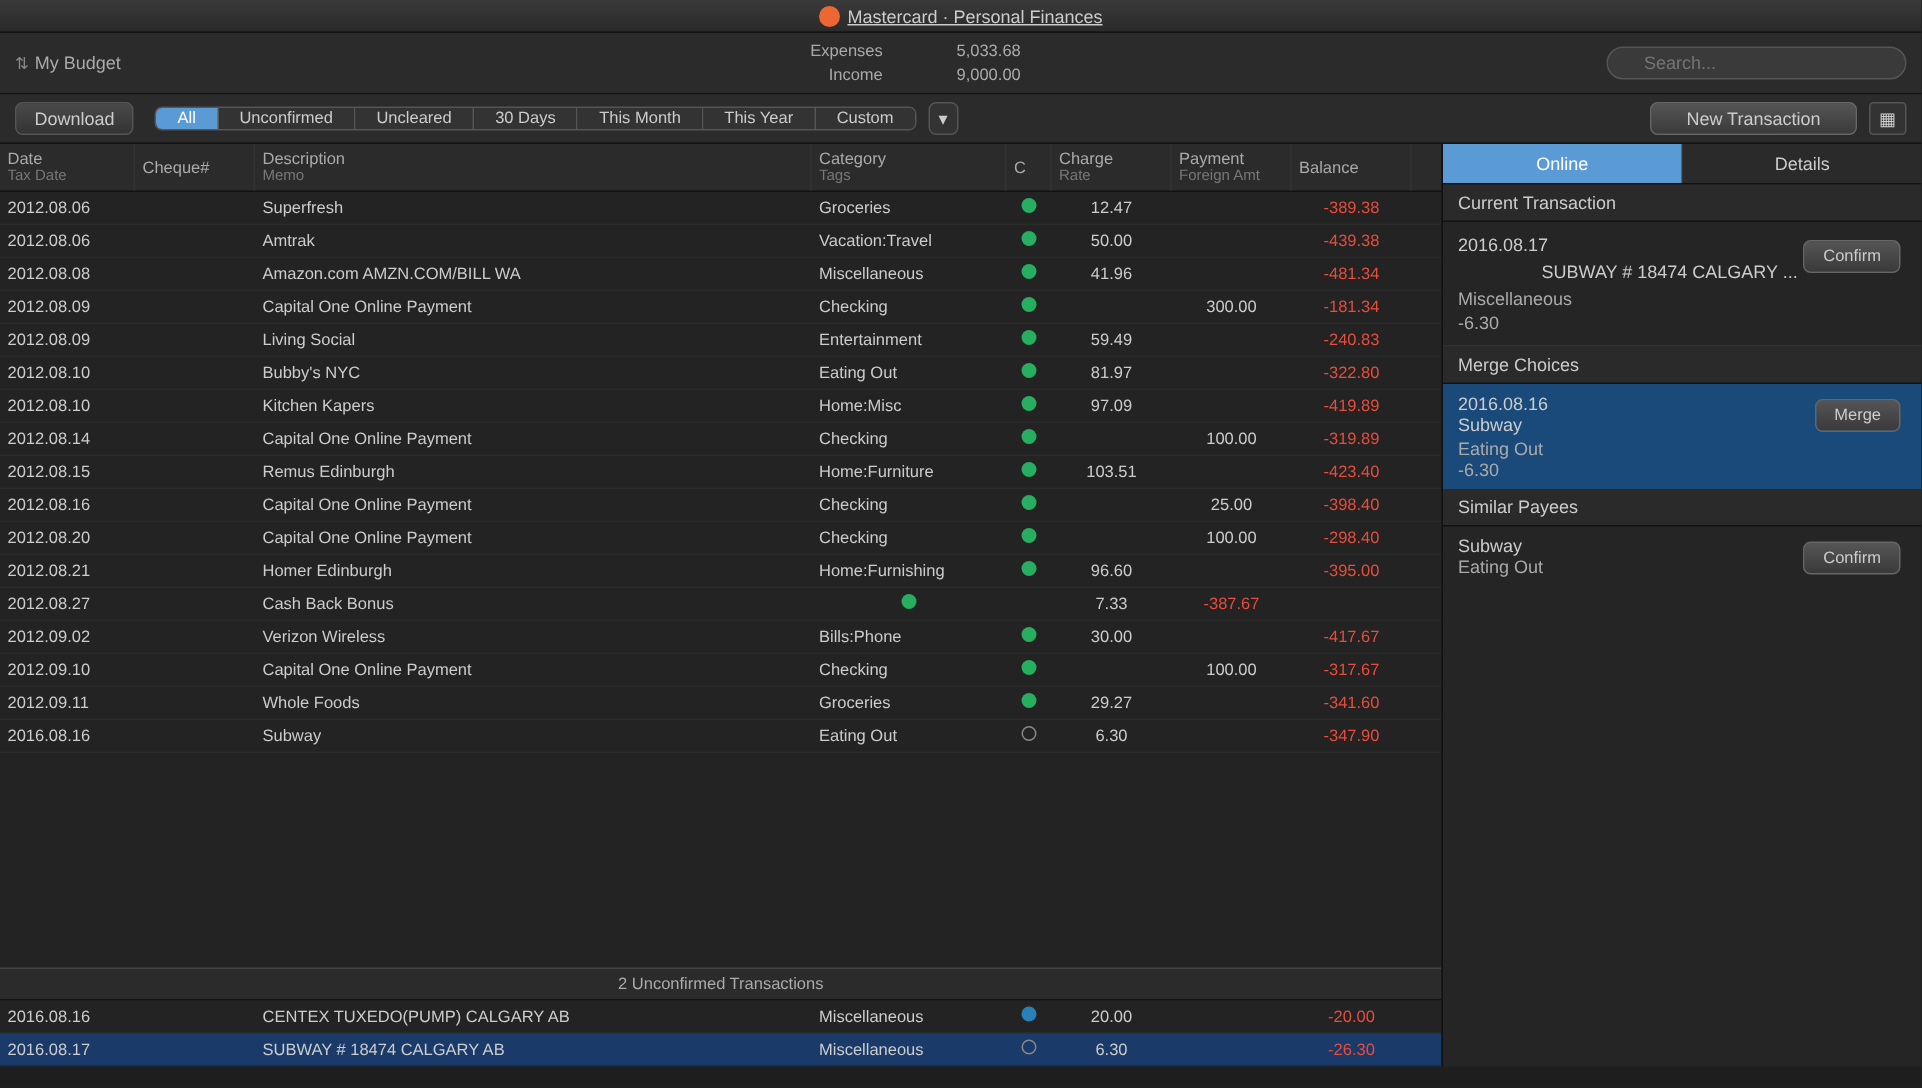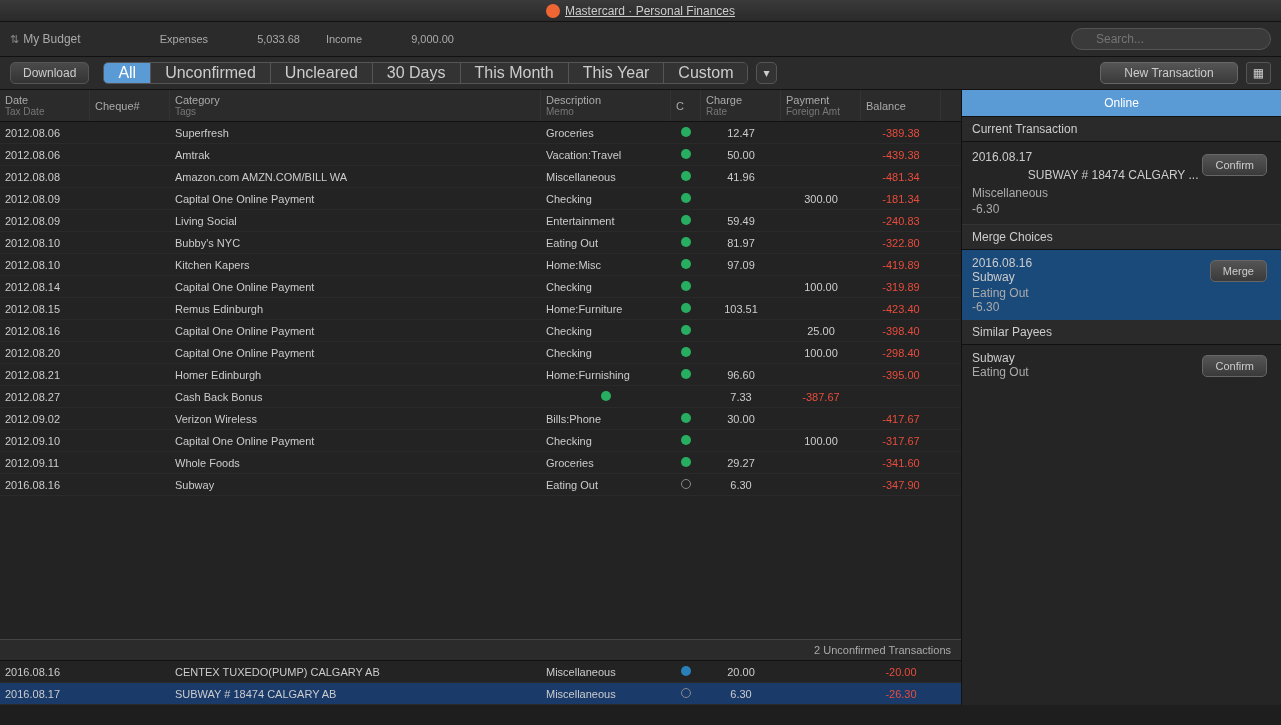--- a/index.html
+++ b/index.html
@@ -53,20 +53,21 @@
       display: flex;
       align-items: center;
       gap: 4px;
       min-width: 130px;
     }
     #budget-label .arrows { color: #888; font-size: 11px; }
 
     #bars-section {
       flex: 1;
       display: flex;
+      flex-direction: column;
       gap: 4px;
       align-items: center;
     }
     .bar-row {
       display: flex;
       align-items: center;
       gap: 6px;
     }
     .bar-label {
       width: 58px;
@@ -148,21 +149,21 @@
     .filter-tabs {
       display: flex;
       border: 1px solid #555;
       border-radius: 5px;
       overflow: hidden;
     }
     .filter-tab {
       padding: 1px 14px;
       background: #333;
       color: #ccc;
-      font-size: 16px;
+      font-size: 11px;
       cursor: pointer;
       border-right: 1px solid #555;
     }
     .filter-tab:last-child { border-right: none; }
     .filter-tab.active {
       background: #5b9bd5;
       color: #fff;
     }
     .filter-extra {
       margin-left: 4px;
@@ -272,21 +273,21 @@
     .circle-blue { background: #2980b9; }
 
     
     #unconfirmed-header {
       background: #2b2b2b;
       padding: 4px 10px;
       font-size: 11px;
       color: #aaa;
       border-top: 1px solid #444;
       border-bottom: 1px solid #111;
-      text-align: right;
+      text-align: center;
     }
     #unconfirmed-rows {
       background: #232323;
     }
     .tr-unconfirmed {
       display: grid;
       grid-template-columns: 90px 80px 1fr 130px 30px 80px 80px 80px 20px;
       border-bottom: 1px solid #2a2a2a;
       align-items: center;
       min-height: 22px;
@@ -437,26 +438,26 @@
 
     <div id="table-header">
       <div class="th">
         <span>Date</span>
         <span class="sub">Tax Date</span>
       </div>
       <div class="th">
         <span>Cheque#</span>
       </div>
       <div class="th">
+        <span>Description</span>
+        <span class="sub">Memo</span>
+      </div>
+      <div class="th">
         <span>Category</span>
         <span class="sub">Tags</span>
-      </div>
-      <div class="th">
-        <span>Description</span>
-        <span class="sub">Memo</span>
       </div>
       <div class="th center">
         <span>C</span>
       </div>
       <div class="th">
         <span>Charge</span>
         <span class="sub">Rate</span>
       </div>
       <div class="th">
         <span>Payment</span>
@@ -682,20 +683,21 @@
       <div class="td right"></div>
       <div class="td right negative">-26.30</div>
       <div class="td"></div>
     </div>
       </div>
   </div>
 
   <div id="right-panel">
     <div id="right-panel-tabs">
       <div class="rp-tab active">Online</div>
+      <div class="rp-tab">Details</div>
     </div>
 
     <div class="rp-section-header">
       <span>Current Transaction</span>
     </div>
     <div class="rp-current-transaction clearfix">
       <button class="confirm-btn">Confirm</button>
       <div class="rp-date">2016.08.17</div>
       <div class="rp-description">SUBWAY # 18474 CALGARY ...</div>
       <div class="rp-category">Miscellaneous</div>

